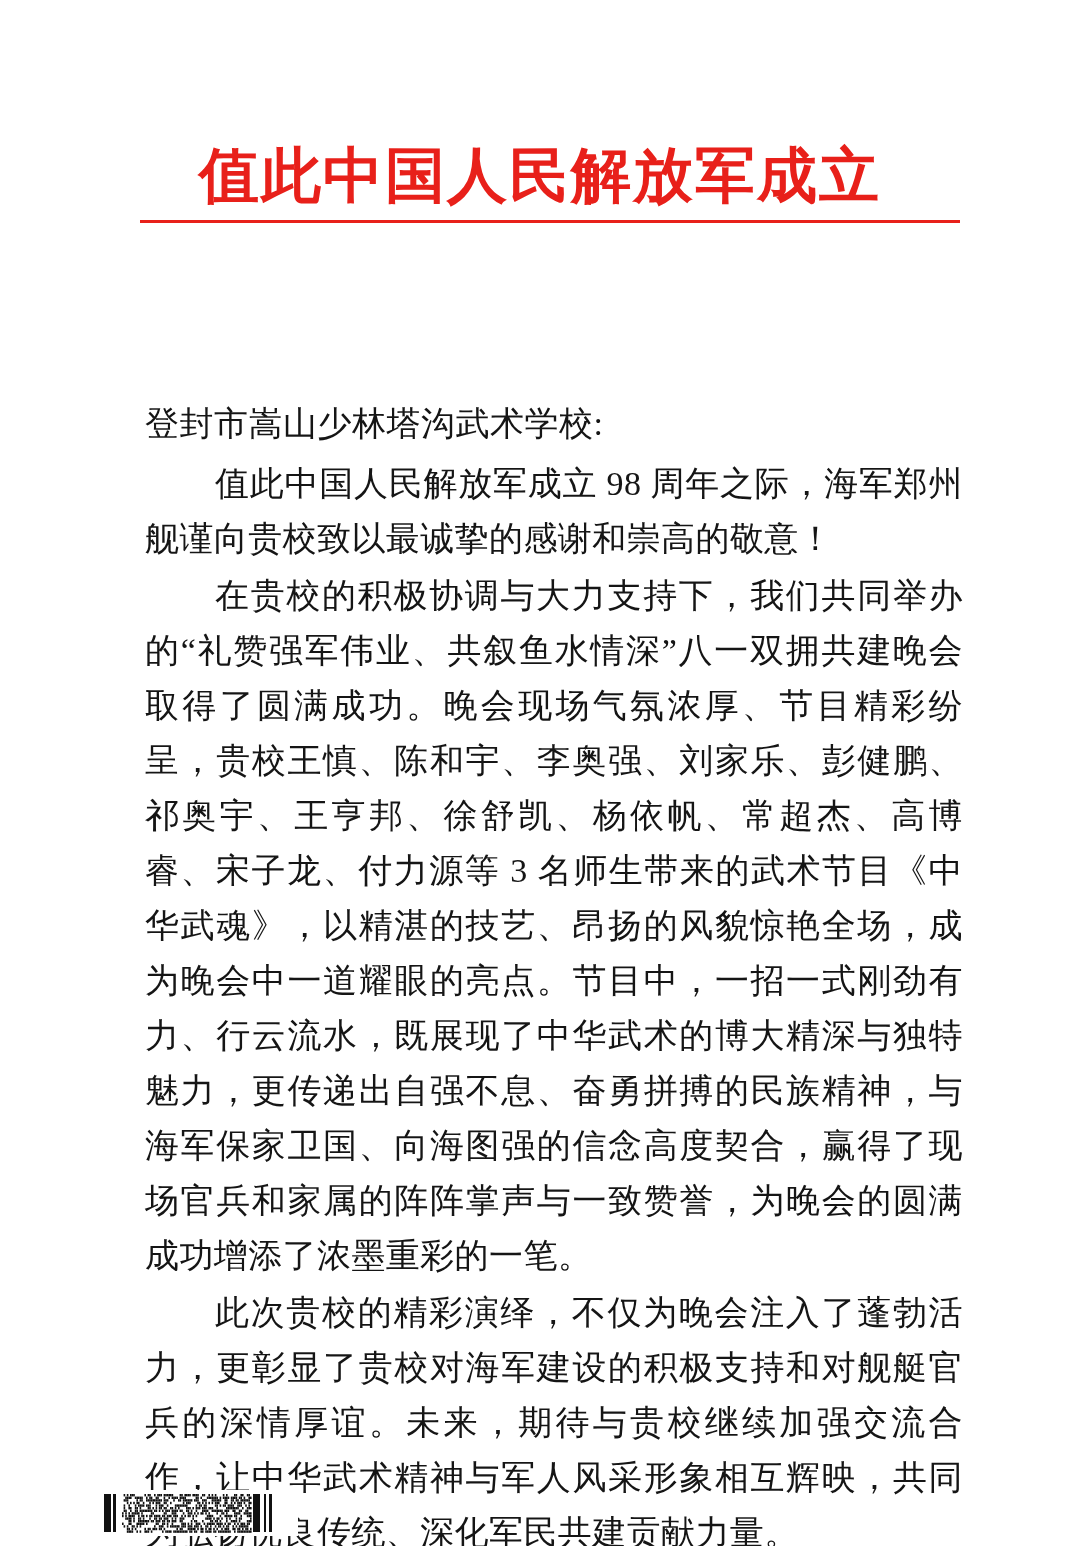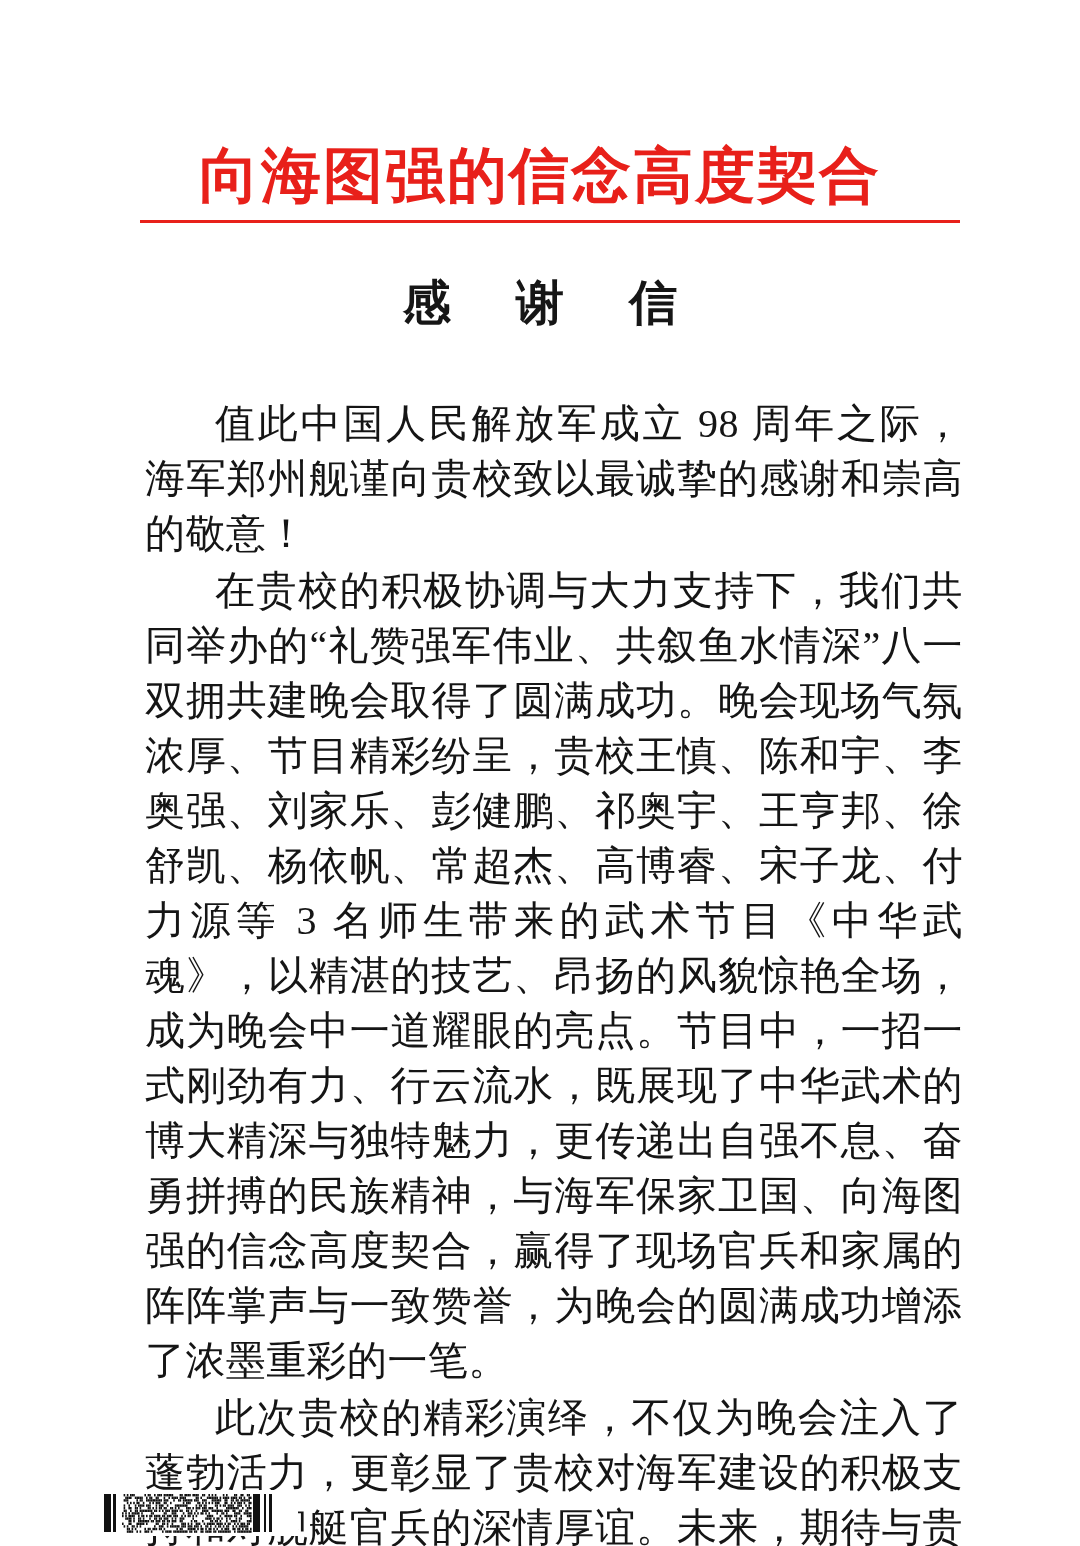--- a/index.html
+++ b/index.html
@@ -71,21 +71,21 @@
     width: 818px;
   }
   .salutation {
     font-size: 34px;
     line-height: 55px;
     color: #151515;
     letter-spacing: 0.5px;
     margin: 0 0 5px 0;
   }
   .para {
-    font-size: 40px;
+    font-size: 34px;
     line-height: 55px;
     color: #151515;
     letter-spacing: 0.4px;
     text-align: justify;
     text-justify: inter-character;
     text-indent: 70px;
     margin: 0 0 2px 0;
   }
   .para.lastline-left {
     text-align-last: left;
@@ -102,28 +102,28 @@
     background: #ffffff;
   }
   .barcode svg { display: block; }
 </style>
 </head>
 <body>
 
 <div class="page">
 
   <div class="letterhead">
-    <div class="letterhead-title">向海图强的信念高度契合</div>
+    <div class="letterhead-title">值此中国人民解放军成立</div>
     <div class="letterhead-rule"></div>
   </div>
 
-  <div class="doc-title">感 谢 信</div>
 
   <div class="body-block">
 
+    <p class="salutation">登封市嵩山少林塔沟武术学校:</p>
 
     <p class="para">值此中国人民解放军成立 98 周年之际，海军郑州舰谨向贵校致以最诚挚的感谢和崇高的敬意！</p>
 
     <p class="para">在贵校的积极协调与大力支持下，我们共同举办的“礼赞强军伟业、共叙鱼水情深”八一双拥共建晚会取得了圆满成功。晚会现场气氛浓厚、节目精彩纷呈，贵校王慎、陈和宇、李奥强、刘家乐、彭健鹏、祁奥宇、王亨邦、徐舒凯、杨依帆、常超杰、高博睿、宋子龙、付力源等 3 名师生带来的武术节目《中华武魂》，以精湛的技艺、昂扬的风貌惊艳全场，成为晚会中一道耀眼的亮点。节目中，一招一式刚劲有力、行云流水，既展现了中华武术的博大精深与独特魅力，更传递出自强不息、奋勇拼搏的民族精神，与海军保家卫国、向海图强的信念高度契合，赢得了现场官兵和家属的阵阵掌声与一致赞誉，为晚会的圆满成功增添了浓墨重彩的一笔。</p>
 
     <p class="para lastline-left">此次贵校的精彩演绎，不仅为晚会注入了蓬勃活力，更彰显了贵校对海军建设的积极支持和对舰艇官兵的深情厚谊。未来，期待与贵校继续加强交流合作，让中华武术精神与军人风采形象相互辉映，共同为弘扬优良传统、深化军民共建贡献力量。</p>
 
   </div>
 
   <div class="barcode">

